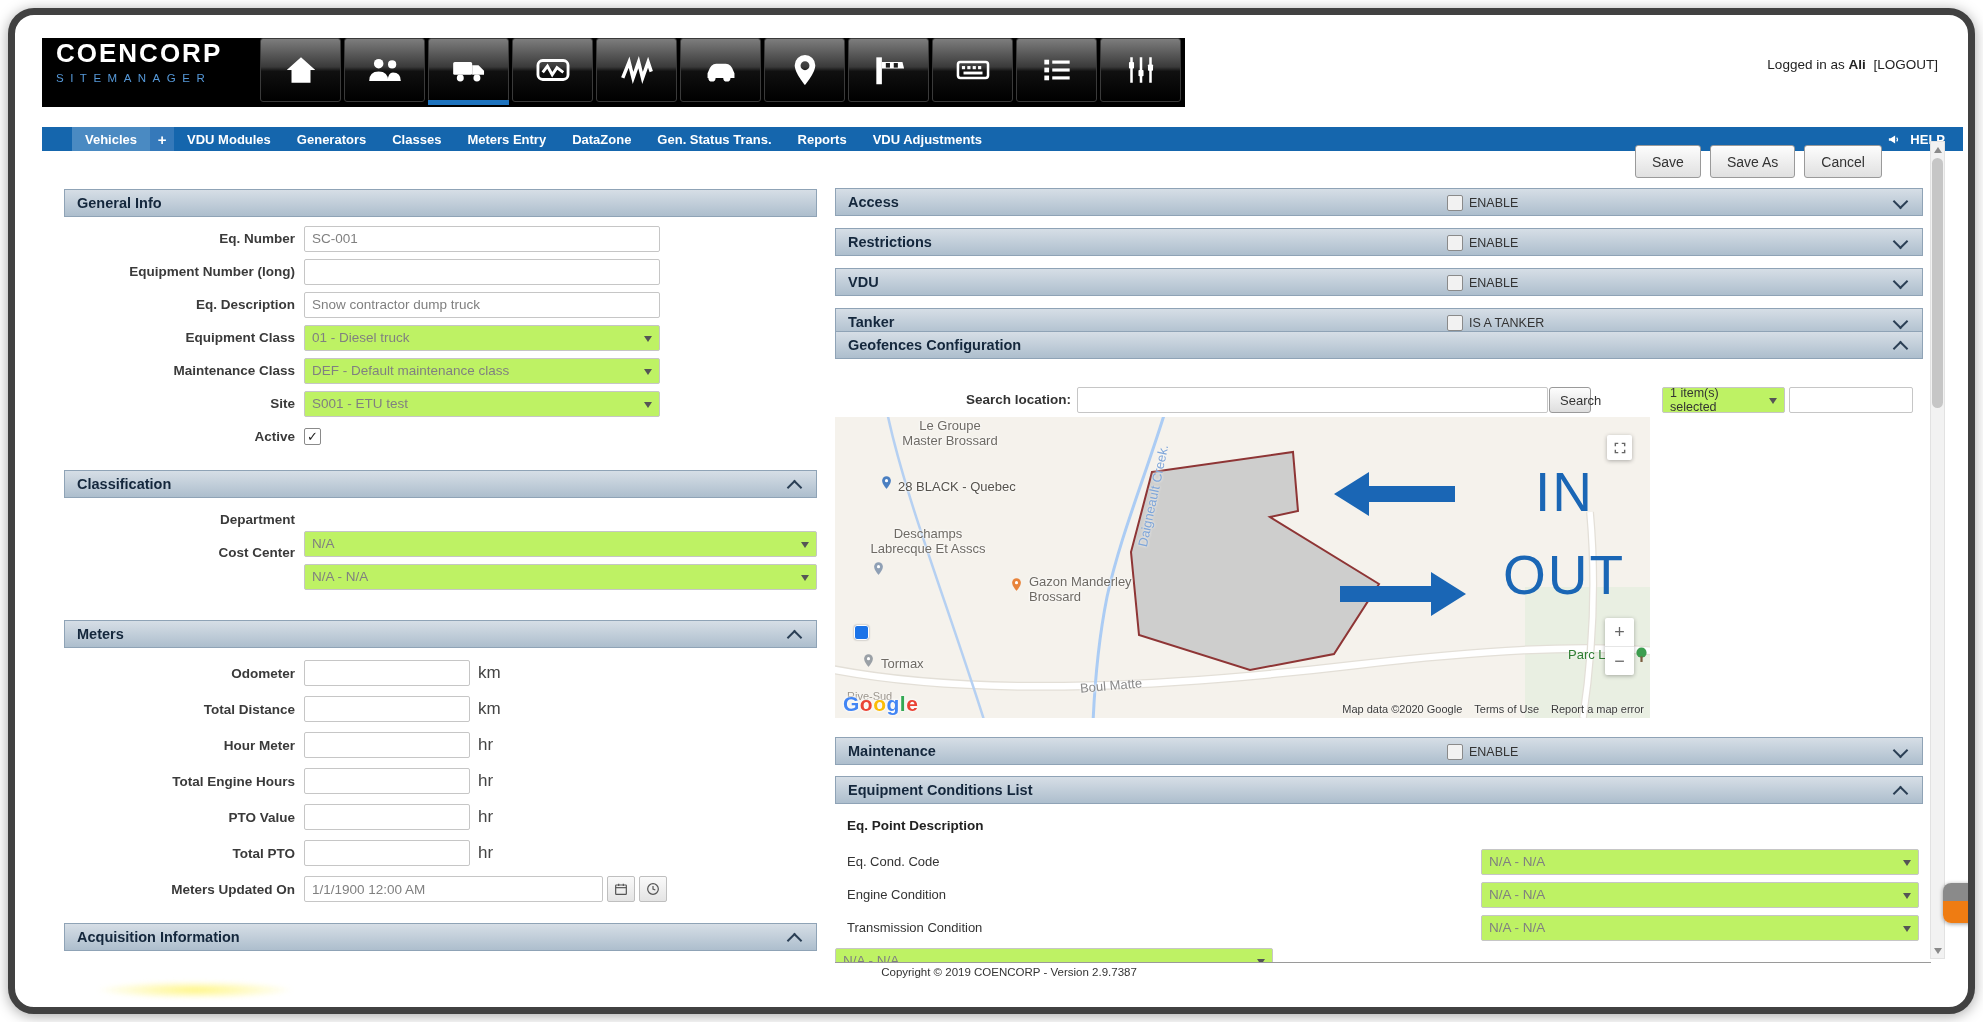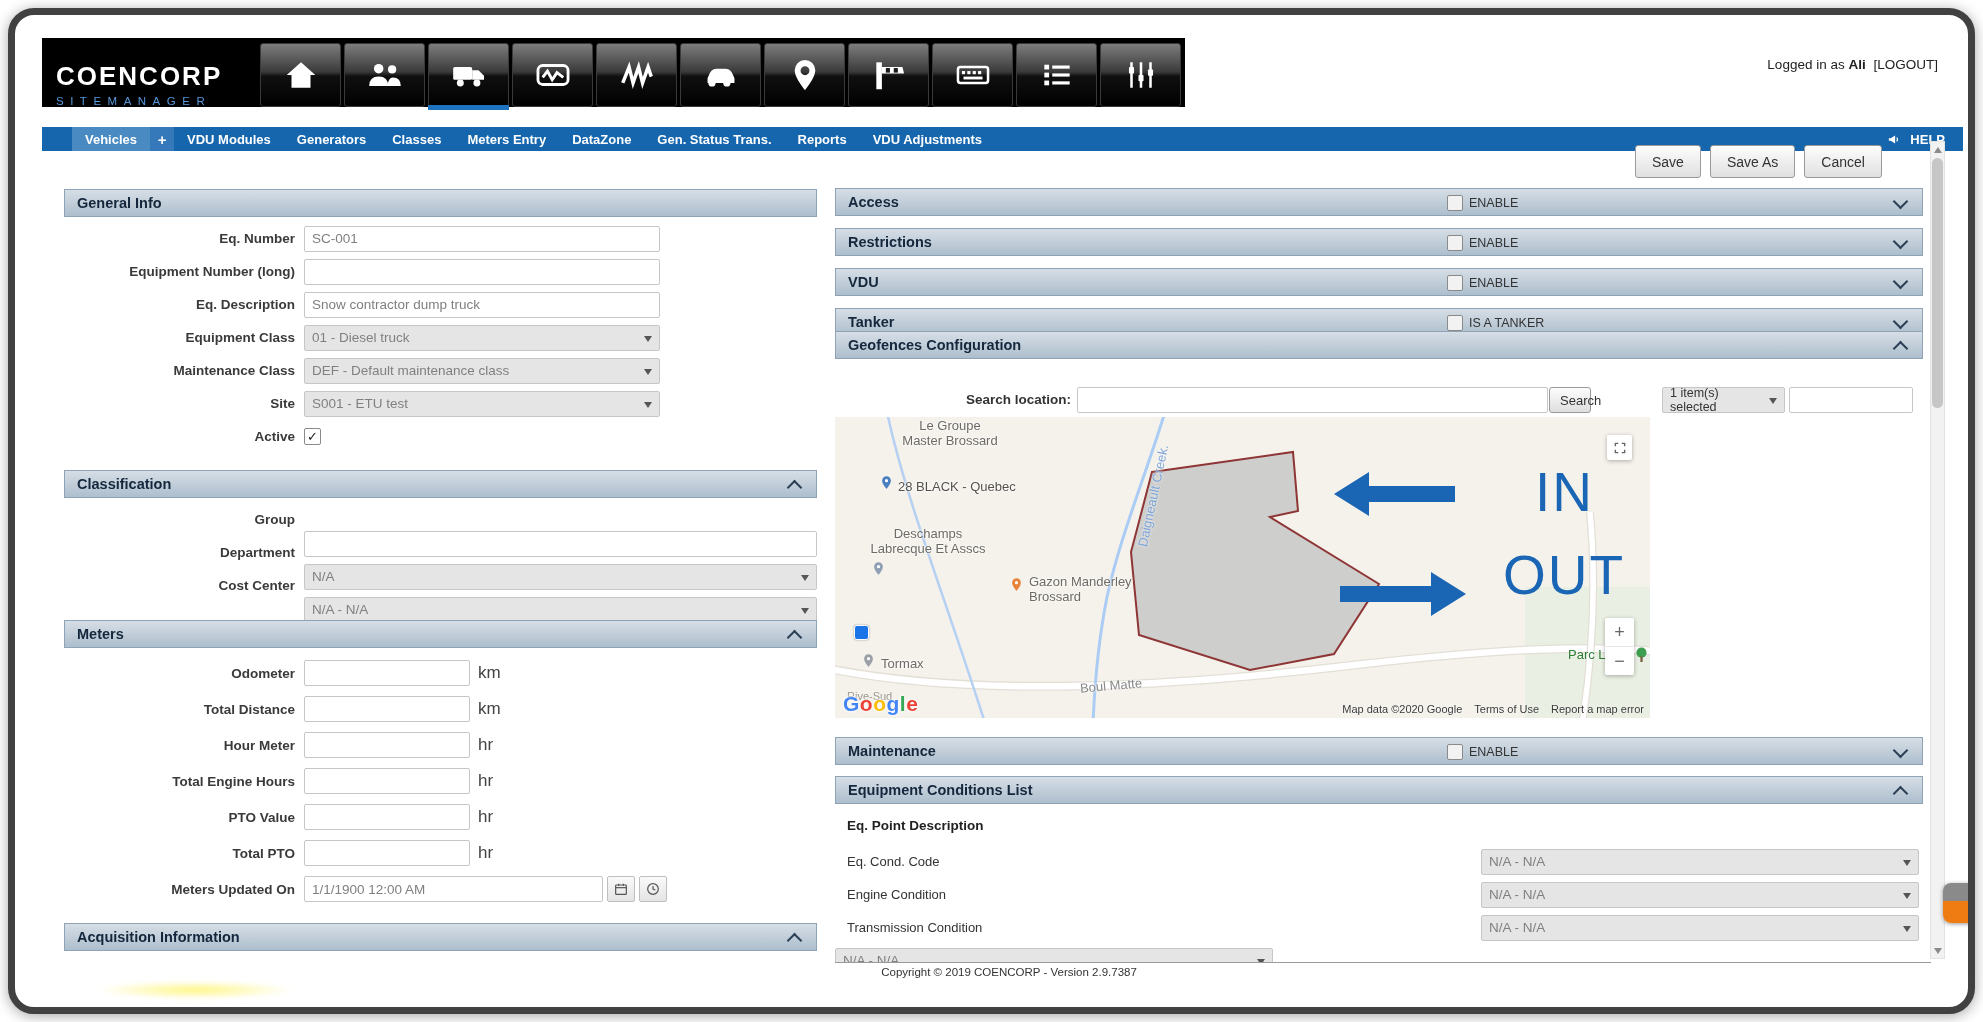--- a/index.html
+++ b/index.html
@@ -1,21 +1,21 @@
 <!DOCTYPE html>
 <html><head>
 <meta charset="utf-8">
 <style>
   html,body{margin:0;padding:0;background:#fff;}
   body{font-family:"Liberation Sans",sans-serif;}
   .stage{position:relative;width:1983px;height:1022px;background:#fff;overflow:hidden;}
   .window{position:absolute;left:8px;top:8px;width:1953px;height:992px;border:7px solid #414141;border-radius:26px;background:#fff;overflow:hidden;box-shadow:0 2px 14px rgba(0,0,0,.35);}
 
   
-  .hdr-black{position:absolute;left:27px;top:23px;height:69px;display:flex;align-items:flex-end;background:#000;}
+  .hdr-black{position:absolute;left:27px;top:23px;height:69px;display:flex;align-items:flex-start;background:#000;}
   .logo{width:200px;display:flex;flex-direction:column;justify-content:center;padding-left:14px;}
   .logo-main{color:#fff;font-size:26px;font-weight:bold;letter-spacing:2px;}
   .logo-sub{color:#5598d8;font-size:11.5px;letter-spacing:6.5px;margin-top:3px;}
   .tiles{display:flex;align-items:center;gap:3px;padding:0 4px;}
   .tile{width:79px;height:62px;background:linear-gradient(#7d7d7d,#3a3a3a 45%,#101010 52%,#000);border:1px solid #3a3a3a;border-radius:3px;display:flex;align-items:center;justify-content:center;position:relative;cursor:pointer;}
   .tile svg{width:38px;height:38px;}
   .tile.active::after{content:"";position:absolute;left:-1px;right:-1px;bottom:-4px;height:5px;background:#1e73be;}
   .login{position:absolute;right:30px;top:42px;font-size:13.5px;color:#222;}
   .login .lo{margin-left:4px;}
 
@@ -39,21 +39,21 @@
   .chev.up{right:16px;top:11px;transform:rotate(-135deg);}
 
   
   .left-col{position:absolute;left:49px;top:174px;width:753px;height:770px;}
   .left-col .sec-head{width:753px;}
   .rows{position:absolute;left:0;width:753px;}
   .frow{height:33px;display:flex;align-items:center;}
   .rows.meters .frow{height:36px;}
   .flabel{width:231px;text-align:right;font-weight:bold;font-size:13.5px;color:#3a3a3a;padding-right:9px;flex:none;}
   .inp{height:26px;border:1px solid #c6c6c6;border-radius:2px;font-size:13.5px;color:#808080;padding:0 7px;font-family:inherit;box-sizing:border-box;background:#fff;}
-  .sel{height:26px;border:1px solid #c6c6c6;border-radius:2px;background:#e5e5e5;display:flex;align-items:center;padding:0 22px 0 7px;font-size:13.5px;color:#808080;position:relative;box-sizing:border-box;cursor:pointer;}
+  .sel{height:26px;border:1px solid #c6c6c6;border-radius:2px;background:#bef264;display:flex;align-items:center;padding:0 22px 0 7px;font-size:13.5px;color:#808080;position:relative;box-sizing:border-box;cursor:pointer;}
   .sel .caret{position:absolute;right:7px;top:10px;width:0;height:0;border-left:4.5px solid transparent;border-right:4.5px solid transparent;border-top:6px solid #555;}
   .w356{width:356px;} .w500{width:540px;margin-top:48px;} .w166{width:166px;} .w299{width:299px;} .w471{width:471px;} .w438{width:438px;} .w123{width:123px;} .w124{width:124px;}
   .unit{font-size:17px;color:#444;margin-left:8px;}
   .cbx{width:15px;height:15px;border:1px solid #8a8a8a;background:#fff;border-radius:2px;display:flex;align-items:center;justify-content:center;flex:none;}
   .cbx.checked::after{content:"✓";font-size:13px;color:#1c1c1c;line-height:1;}
   .icon-btn{width:28px;height:26px;border:1px solid #bfbfbf;background:linear-gradient(#fafafa,#e4e4e4);display:flex;align-items:center;justify-content:center;margin-left:4px;border-radius:2px;box-sizing:border-box;cursor:pointer;}
   .icon-btn svg{width:16px;height:16px;}
 
   
   .right-col{position:absolute;left:820px;top:173px;width:1088px;height:774px;overflow:hidden;}
@@ -278,24 +278,20 @@
         <div class="cbx checked"></div>
       </div>
     </div>
 
     <div class="sec-head" style="top:281px;">
       <span class="t">Classification</span>
       <i class="chev up"></i>
     </div>
     <div class="rows" style="top:314px;">
       <div class="frow">
-        <label class="flabel">Group</label>
-        <input class="inp w500" value="" style="">
-      </div>
-      <div class="frow">
         <label class="flabel">Department</label>
         <div class="sel w500">
               <span>N/A</span>
               <i class="caret"></i>
             </div>
       </div>
       <div class="frow">
         <label class="flabel">Cost Center</label>
         <div class="sel w500">
               <span>N/A - N/A</span>

